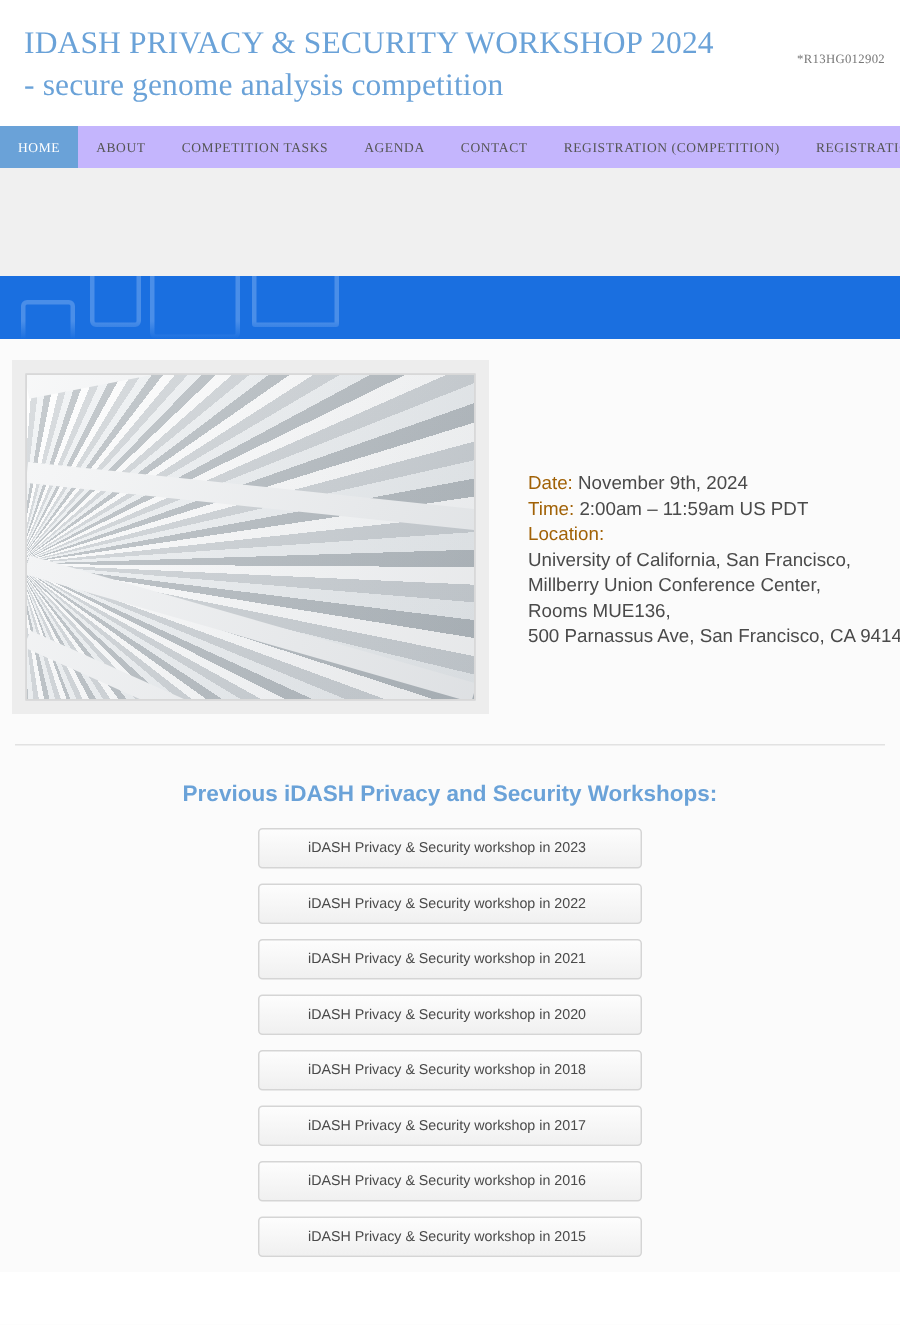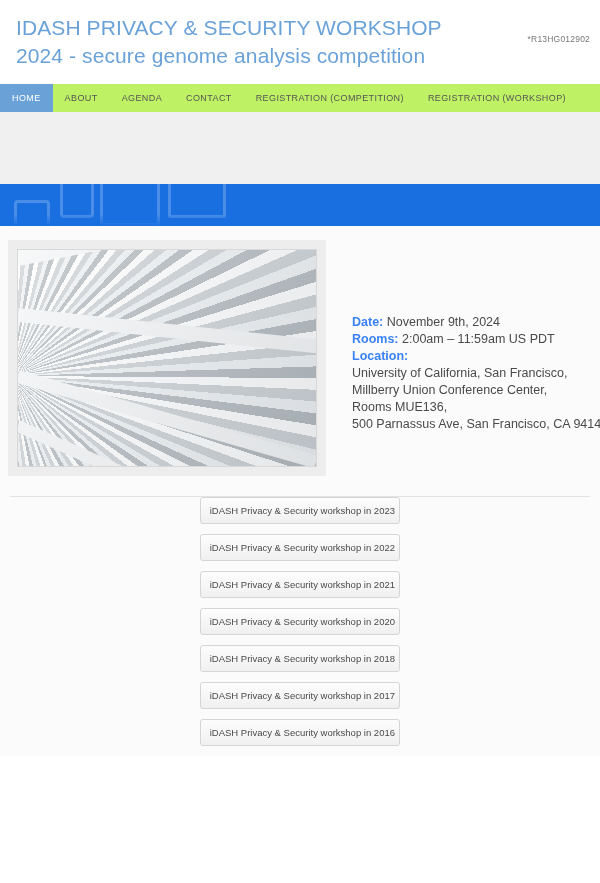--- a/index.html
+++ b/index.html
@@ -13,20 +13,21 @@
     font-family: "Liberation Sans", sans-serif;
     overflow: hidden;
     position: relative;
   }
 
   
   .site-header {
     position: relative;
     padding: 14px 0 0 0;
     background: #ffffff;
+    font-family: Liberation Serif, serif;
   }
   .site-title {
     font-size: 21px;
     line-height: 28px;
     color: #6aa2d8;
     font-weight: 400;
     padding: 0 16px;
     max-width: 470px;
     letter-spacing: 0.1px;
   }
@@ -39,21 +40,21 @@
     letter-spacing: 0.2px;
     text-align: right;
   }
 
   
   .main-nav {
     margin-top: 14px;
     display: flex;
     align-items: stretch;
     font-size: 9px;
-    background: #bef264;
+    background: #c4b5fd;
     border-bottom: none;
   }
   .nav-item {
     padding: 9px 12px 9px 12px;
     color: #555555;
     letter-spacing: 0.4px;
     white-space: nowrap;
     text-transform: uppercase;
     cursor: pointer;
   }
@@ -154,22 +155,22 @@
     background: linear-gradient(120deg, rgba(255,255,255,0.30), rgba(120,130,140,0.18));
   }
 
   .info-block {
     padding: 74px 6px 0 26px;
     font-size: 12.5px;
     line-height: 17px;
     color: #4a4a4a;
   }
   .info-block .lbl {
-    font-weight: bold;
-    color: #3b82f6;
+    font-weight: normal;
+    color: #a16207;
   }
   .info-line { white-space: nowrap; }
 
   
   .divider {
     margin: 20px 10px 0 10px;
     border-top: 1px solid #e2e2e2;
   }
 
   
@@ -179,22 +180,22 @@
     font-size: 15px;
     font-weight: bold;
     margin: 24px 0 14px 0;
   }
   .btn-list {
     display: flex;
     flex-direction: column;
     align-items: center;
   }
   .wk-btn {
-    width: 200px;
-    text-align: right;
+    width: 256px;
+    text-align: center;
     font-size: 9.5px;
     color: #4a4a4a;
     padding: 7px 4px 7px 0;
     margin-bottom: 10px;
     background: linear-gradient(to bottom, #fdfdfd, #f0f0f0);
     border: 1px solid #d5d5d5;
     border-radius: 3px;
     cursor: pointer;
     box-sizing: border-box;
   }
@@ -202,20 +203,21 @@
 </head>
 <body>
 
 <div class="site-header">
   <div class="site-title">IDASH PRIVACY &amp; SECURITY WORKSHOP 2024 - secure genome analysis competition</div>
   <div class="corner-code">*R13HG012902</div>
 
   <div class="main-nav">
     <div class="nav-item active">HOME</div>
     <div class="nav-item">ABOUT</div>
+    <div class="nav-item">COMPETITION TASKS</div>
     <div class="nav-item">AGENDA</div>
     <div class="nav-item">CONTACT</div>
     <div class="nav-item">REGISTRATION (COMPETITION)</div>
     <div class="nav-item">REGISTRATION (WORKSHOP)</div>
   </div>
 </div>
 
 <div class="grey-band"></div>
 
 <div class="banner">
@@ -240,40 +242,42 @@
         <div class="shade"></div>
       </div>
     </div>
 
     <div class="info-block">
       <div class="info-line">
         <span class="lbl">Date:</span>
         <span>November 9th, 2024</span>
       </div>
       <div class="info-line">
-        <span class="lbl">Rooms:</span>
+        <span class="lbl">Time:</span>
         <span>2:00am – 11:59am US PDT</span>
       </div>
       <div class="info-line">
         <span class="lbl">Location:</span>
       </div>
       <div class="info-line">University of California, San Francisco,</div>
       <div class="info-line">Millberry Union Conference Center,</div>
       <div class="info-line">Rooms MUE136,</div>
       <div class="info-line">500 Parnassus Ave, San Francisco, CA 94143</div>
     </div>
   </div>
 
   <div class="divider"></div>
 
+  <div class="prev-heading">Previous iDASH Privacy and Security Workshops:</div>
 
   <div class="btn-list">
     <div class="wk-btn">iDASH Privacy &amp; Security workshop in 2023</div>
     <div class="wk-btn">iDASH Privacy &amp; Security workshop in 2022</div>
     <div class="wk-btn">iDASH Privacy &amp; Security workshop in 2021</div>
     <div class="wk-btn">iDASH Privacy &amp; Security workshop in 2020</div>
     <div class="wk-btn">iDASH Privacy &amp; Security workshop in 2018</div>
     <div class="wk-btn">iDASH Privacy &amp; Security workshop in 2017</div>
     <div class="wk-btn">iDASH Privacy &amp; Security workshop in 2016</div>
+    <div class="wk-btn">iDASH Privacy &amp; Security workshop in 2015</div>
 
   </div>
 
 </div>
 
 </body></html>

